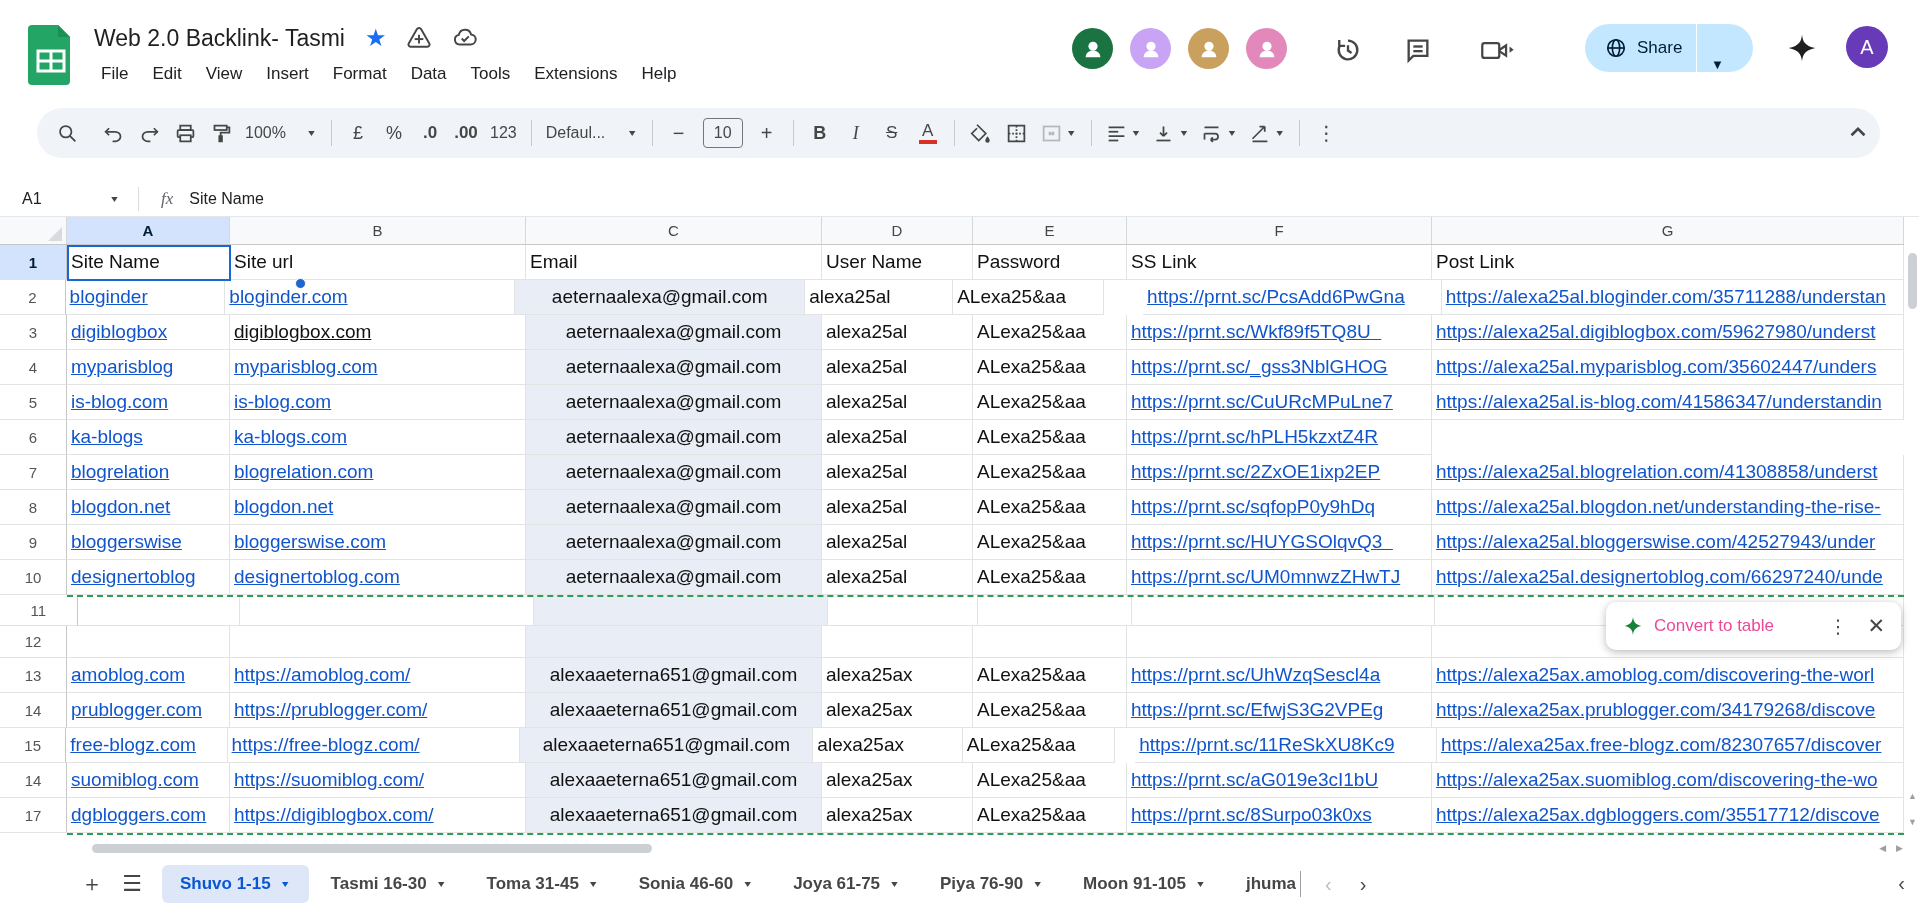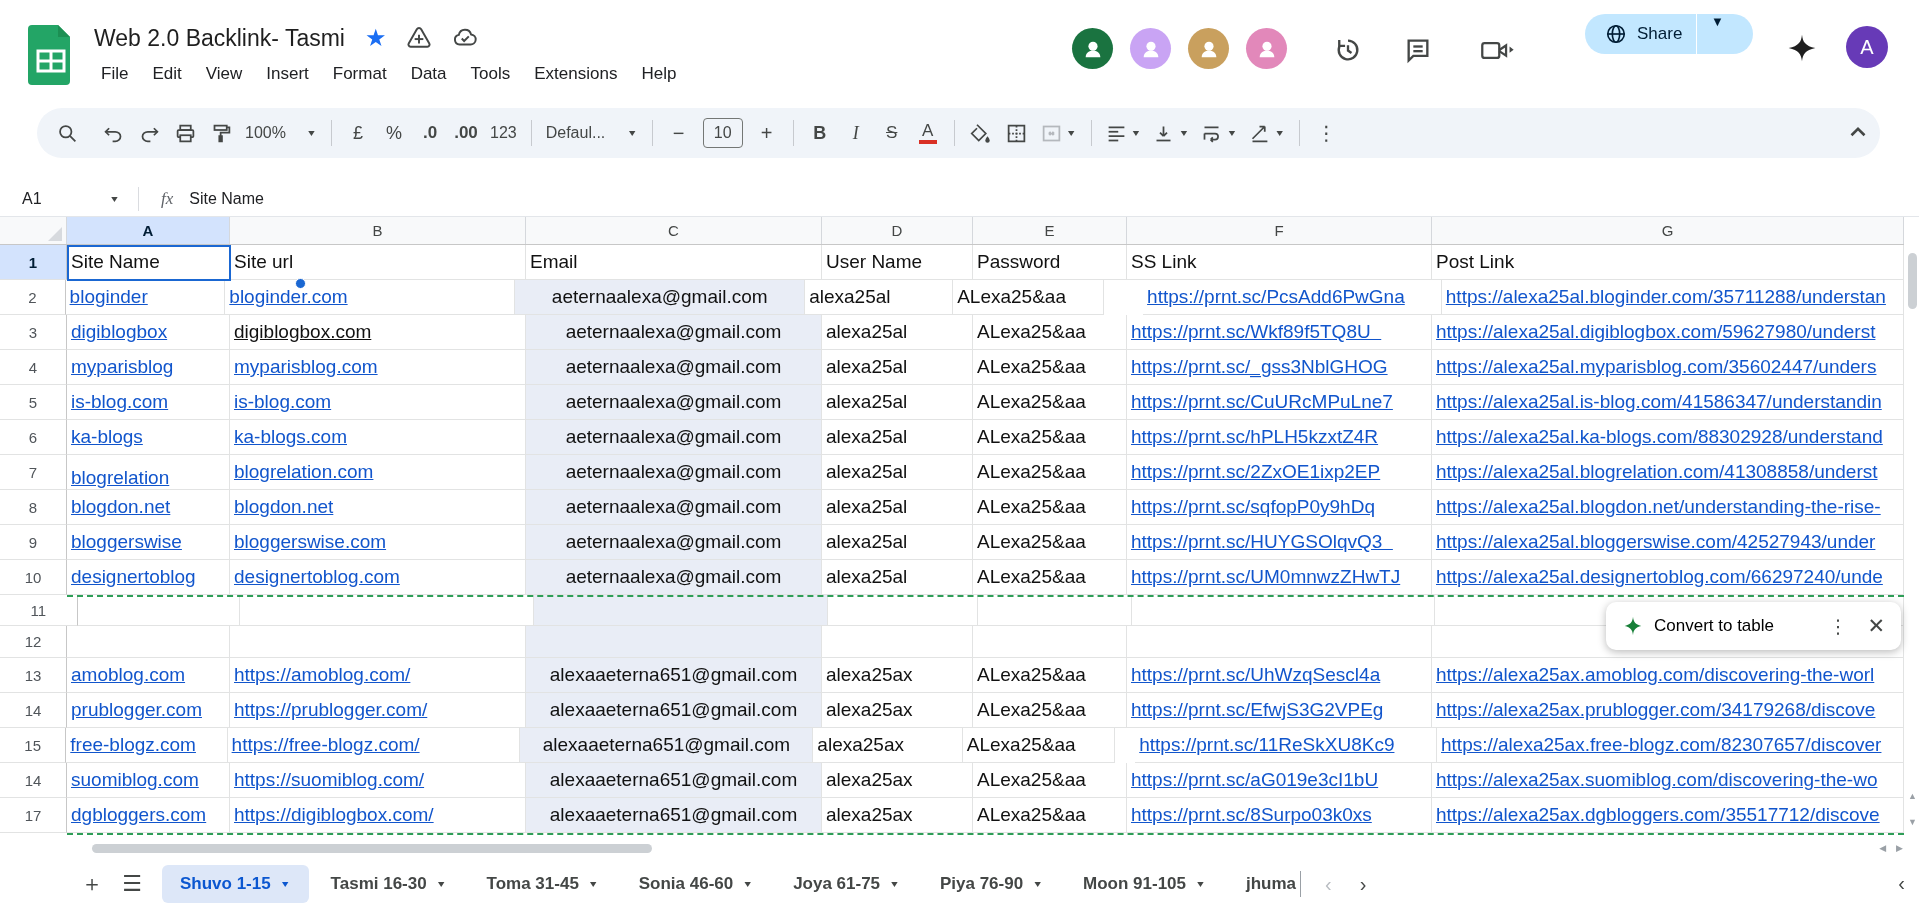--- a/index.html
+++ b/index.html
@@ -11,21 +11,21 @@
   .logo { position:absolute; left:28px; top:25px; width:46px; height:60px; }
   .title-row { position:absolute; left:94px; top:24px; display:flex; align-items:center; gap:20px; }
   .doc-title { font-size:23px; color:#1f1f1f; white-space:nowrap; }
   .star { color:#1b6ef3; font-size:24px; }
   .tb-ic { width:26px; height:26px; color:#444746; }
   .menubar { position:absolute; left:89px; top:60px; display:flex; }
   .menu-item { font-size:17px; color:#202124; padding:4px 12px; border-radius:6px; cursor:default; }
   .people { position:absolute; top:28px; left:1072px; display:flex; gap:17px; }
   .pcirc { width:41px; height:41px; border-radius:50%; display:flex; align-items:center; justify-content:center; }
   .top-ic { position:absolute; top:36px; width:28px; height:28px; color:#444746; }
-  .share-pill { position:absolute; left:1585px; top:14px; width:168px; height:40px; background:#c2e7ff; border-radius:24px; display:flex; align-items:flex-start; }
+  .share-pill { position:absolute; left:1585px; top:24px; width:168px; height:48px; background:#c2e7ff; border-radius:24px; display:flex; align-items:flex-end; }
   .share-main { display:flex; align-items:center; gap:10px; padding:0 14px 0 20px; height:100%; border-right:1px solid #ffffff; }
   .share-label { font-size:17px; color:#001d35; font-weight:500; }
   .share-caret { width:40px; text-align:center; color:#001d35; font-size:13px; }
   .gem { position:absolute; left:1786px; top:32px; width:32px; height:32px; color:#1f1f1f; }
   .avatar { position:absolute; left:1846px; top:26px; width:42px; height:42px; border-radius:50%; background:#673ab7; color:#fff; display:flex; align-items:center; justify-content:center; font-size:20px; }
 
   
   .toolbar { position:absolute; left:37px; top:108px; width:1843px; height:50px; background:#f0f4f9; border-radius:25px; display:flex; align-items:center; padding:0 16px 0 12px; color:#444746; }
   .t-btn { height:36px; min-width:36px; border-radius:6px; display:flex; align-items:center; justify-content:center; padding:0 6px; gap:4px; color:#444746; font-size:16px; }
   .t-sep { width:1px; height:26px; background:#c7cacf; margin:0 8px; }
@@ -73,21 +73,21 @@
   .vscroll { position:absolute; left:1906px; top:245px; width:13px; height:596px; background:#fff; }
   .vthumb { position:absolute; left:2px; top:8px; width:9px; height:56px; background:#ccd0d4; border-radius:5px; }
   .varrows { position:absolute; left:1906px; top:790px; width:13px; color:#9aa0a6; font-size:9px; text-align:center; line-height:13px; }
   .hscroll { position:absolute; left:0; top:841px; width:1919px; height:15px; background:#fff; }
   .hthumb { position:absolute; left:92px; top:3px; width:560px; height:9px; background:#ccd0d4; border-radius:5px; }
   .harrows { position:absolute; right:6px; top:2px; color:#9aa0a6; font-size:9px; letter-spacing:10px; }
 
   
   .popup { position:absolute; left:1606px; top:602px; width:295px; height:48px; background:#fff; border-radius:10px; box-shadow:0 2px 8px rgba(0,0,0,.28); display:flex; align-items:center; padding:0 14px 0 16px; gap:10px; z-index:5; }
   .popup .spark { color:#188038; width:22px; height:22px; }
-  .popup .plabel { color:#000000; font-size:17px; font-weight:500; flex:1; white-space:nowrap; }
+  .popup .plabel { color:#ec4899; font-size:17px; font-weight:500; flex:1; white-space:nowrap; }
   .popup .pdots { color:#444746; font-size:19px; padding:0 8px; }
   .popup .pclose { color:#444746; font-size:21px; padding:0 2px; }
 
   
   .tabbar { position:absolute; left:0; top:856px; width:1919px; height:56px; background:#fff; display:flex; align-items:center; }
   .tb-btn { width:40px; height:40px; display:flex; align-items:center; justify-content:center; color:#444746; font-size:22px; }
   .tb-add { margin-left:72px; }
   .sheet-tab { height:38px; display:flex; align-items:center; gap:9px; padding:0 18px; font-size:17px; font-weight:600; color:#444746; border-radius:6px; margin:0 2px; white-space:nowrap; }
   .sheet-tab.active { background:#dde7f8; color:#0b57d0; }
   .sheet-tab .caret { font-size:11px; }
@@ -427,27 +427,24 @@
         </div>
         <div class="cell" style="width: 296px;">
           <span class="lnk">ka-blogs.com</span>
         </div>
         <div class="cell email" style="width: 296px;">aeternaalexa@gmail.com</div>
         <div class="cell" style="width: 151px;">alexa25al</div>
         <div class="cell" style="width: 154px;">ALexa25&amp;aa</div>
         <div class="cell" style="width: 305px;">
           <span class="lnk">https://prnt.sc/hPLH5kzxtZ4R</span>
         </div>
-        <div class="cell" style="width: 472px;">
-          <span class="lnk">https://alexa25al.ka-blogs.com/88302928/understand</span>
-        </div>
       </div>
       <div class="grow" style="height: 35px;">
         <div class="rn" style="width: 67px;">7</div>
-        <div class="cell" style="width: 163px; align-items: flex-end;">
+        <div class="cell" style="width: 163px;">
           <span class="lnk">blogrelation</span>
         </div>
         <div class="cell" style="width: 296px;">
           <span class="lnk">blogrelation.com</span>
         </div>
         <div class="cell email" style="width: 296px;">aeternaalexa@gmail.com</div>
         <div class="cell" style="width: 151px;">alexa25al</div>
         <div class="cell" style="width: 154px;">ALexa25&amp;aa</div>
         <div class="cell" style="width: 305px;">
           <span class="lnk">https://prnt.sc/2ZxOE1ixp2EP</span>

